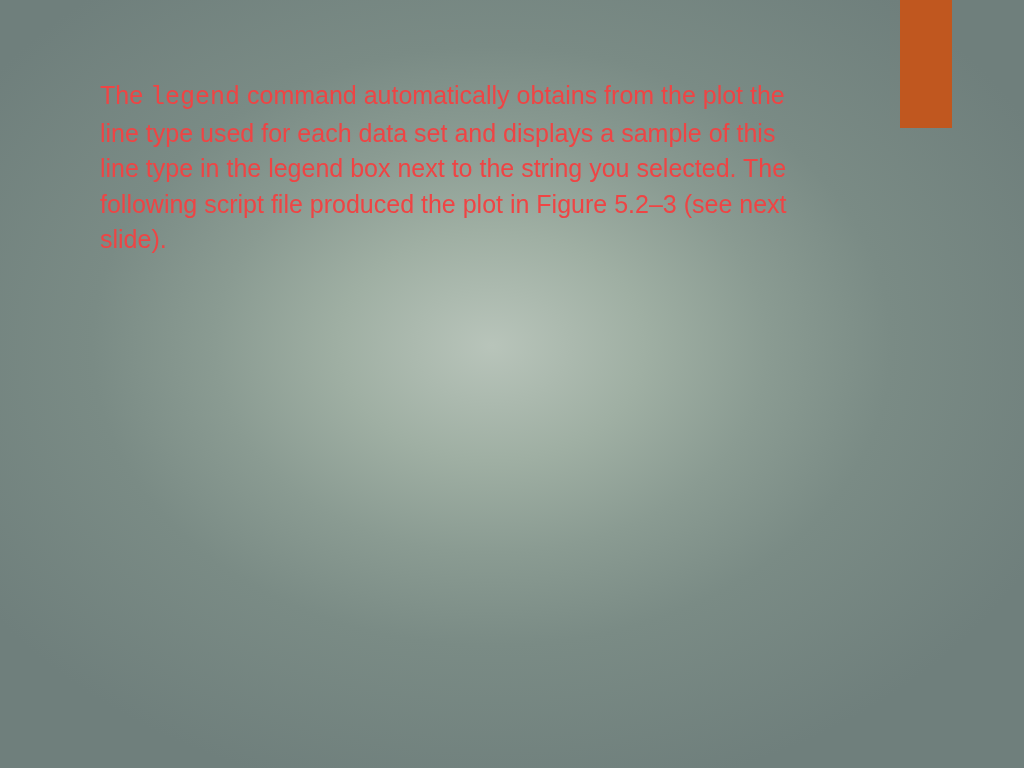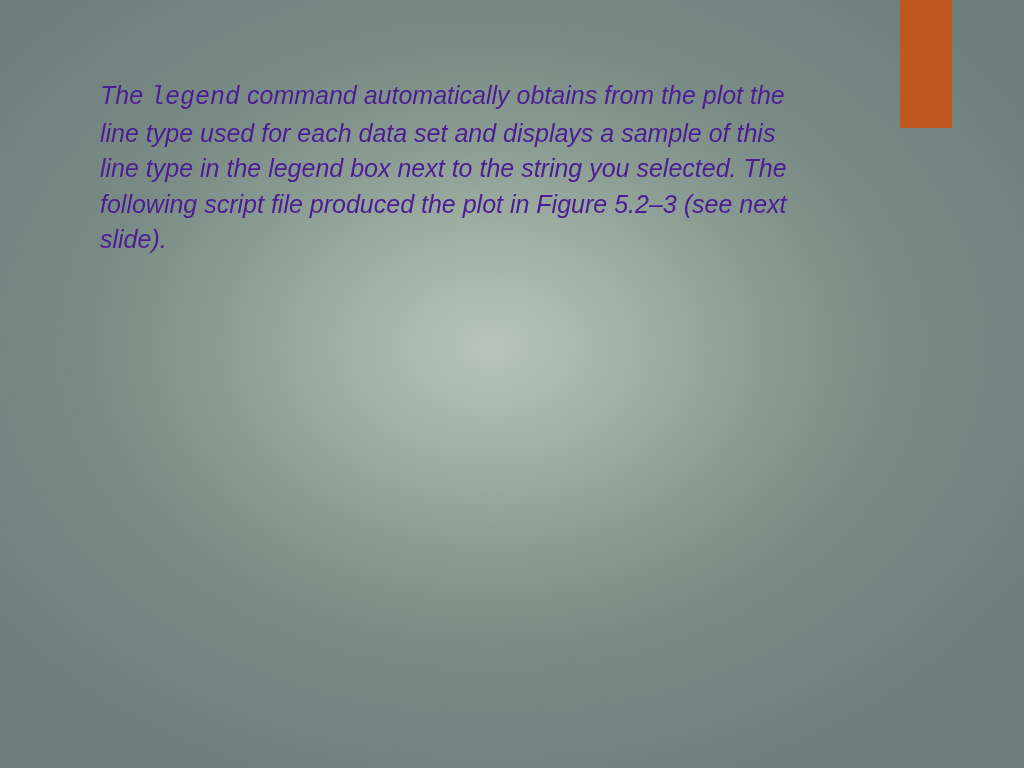--- a/index.html
+++ b/index.html
@@ -31,23 +31,22 @@
   }
   .title {
     font-size: 27px;
     font-weight: bold;
     color: #f7f4d0;
     margin-bottom: 34px;
   }
   .body-text {
     font-size: 25px;
     line-height: 1.42;
-    color: #4c1d95;
+    color: #ef4444;
     margin-bottom: 38px;
-    font-style: italic;
   }
   .body-text .mono { font-family: "Courier New", Courier, monospace; }
   .code {
     font-family: "Courier New", Courier, monospace;
     font-size: 25px;
     line-height: 1.45;
     color: #eceadb;
     white-space: pre-wrap;
   }
 </style>

